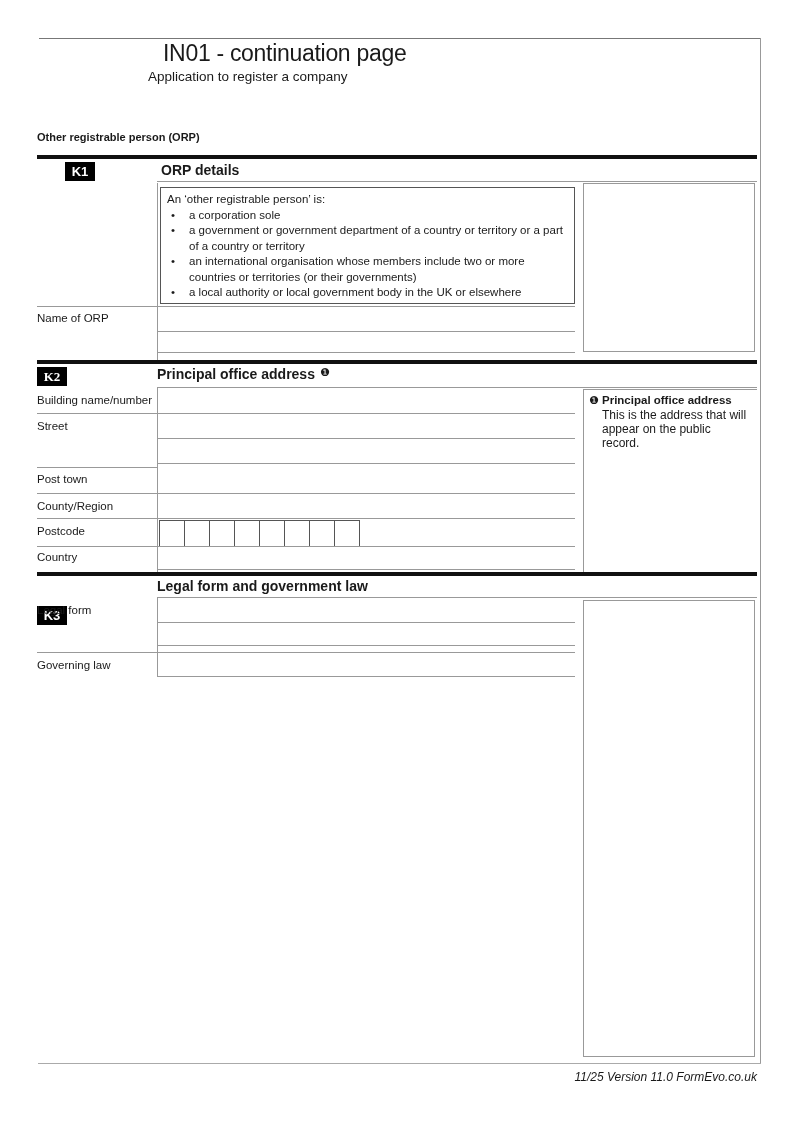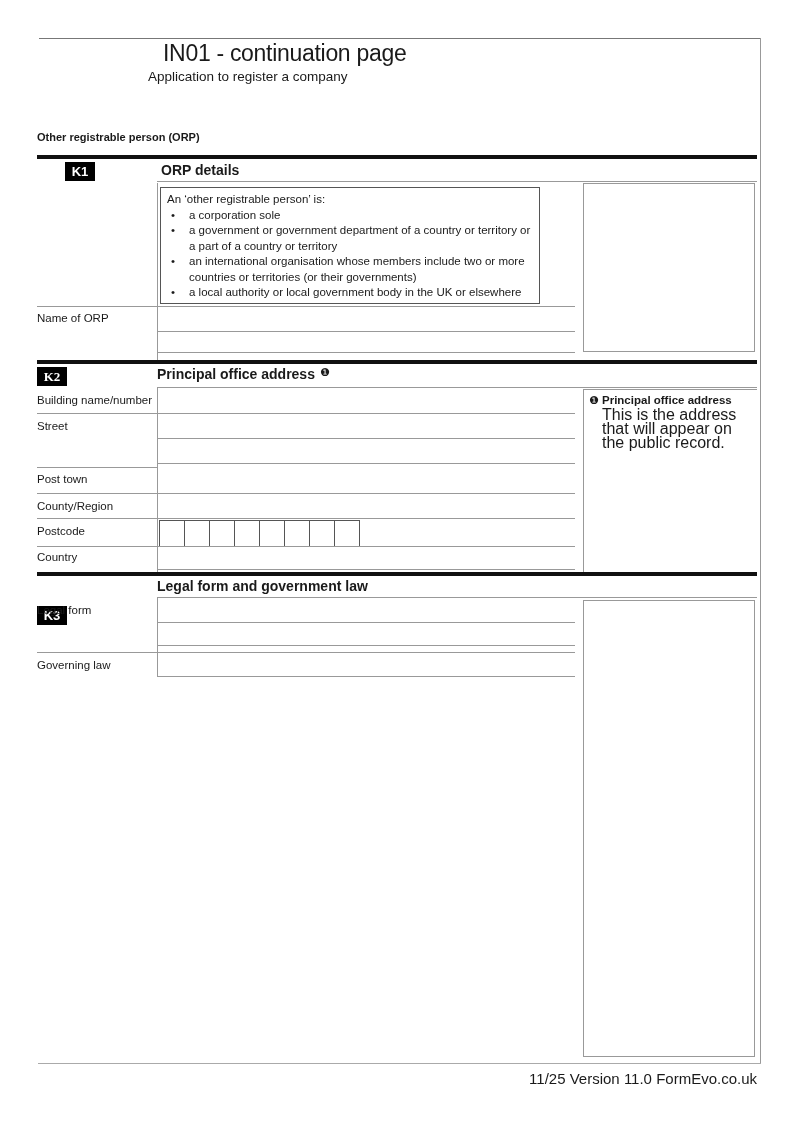--- a/index.html
+++ b/index.html
@@ -25,48 +25,48 @@
     position:absolute; border:1px solid #555; background:#fff;
     font-size:11.5px; line-height:15.5px; padding:4px 8px 4px 6px;
   }
   .bullet-row { display:flex; }
   .bullet-col { width:22px; flex:0 0 22px; text-align:left; padding-left:4px; }
   .bullet-text { flex:1; }
   .side-box { position:absolute; border:1px solid #999; background:#fff; }
   .side-open { position:absolute; border-top:1px solid #999; border-left:1px solid #999; background:#fff; }
   .note-title-row { display:flex; font-size:11.5px; font-weight:bold; padding:4px 4px 0 5px; }
   .note-marker { width:13px; flex:0 0 13px; font-weight:normal; font-family:"DejaVu Sans", sans-serif; font-size:11px; }
-  .note-body { font-size:16px; line-height:14px; padding:1px 6px 0 18px; }
+  .note-body { font-size:12px; line-height:14px; padding:1px 6px 0 18px; }
   .marker { font-family:"DejaVu Sans", sans-serif; font-size:11px; position:relative; top:-3px; margin-left:5px; font-weight:normal; }
   .pc-row { position:absolute; display:flex; }
   .pc-cell {
     width:26px; height:26px; border:1px solid #555; border-bottom:none;
     margin-right:-1px; background:transparent;
   }
-  .footer { position:absolute; font-size:15px; text-align:right; }
+  .footer { position:absolute; font-size:12px; text-align:right;font-style:italic; }
 </style>
 </head>
 <body>
 
 <div class="hline" style="left:39px; top:38px; width:722px; background:#777;"></div>
 <div class="vline" style="left:760px; top:38px; height:1025px;"></div>
 <div class="hline" style="left:38px; top:1063px; width:723px; background:#aaa;"></div>
 
 <div class="page-title" style="left:163px; top:40px;">IN01 - continuation page</div>
 <div class="page-subtitle" style="left:148px; top:69px;">Application to register a company</div>
 
 <div class="big-heading" style="left:37px; top:131px;">Other registrable person (ORP)</div>
 
 <div class="bar" style="left:37px; top:155px; width:720px;"></div>
 <div class="badge" style="left:37px; top:162px;margin-left:28px;">K1</div>
 <div class="sec-title" style="left:161px; top:162px;">ORP details</div>
 <div class="hline" style="left:157px; top:181px; width:600px;"></div>
 <div class="vline" style="left:157px; top:183px; height:177px;"></div>
 
-<div class="info-box" style="left:160px; top:187px; width:380px; height:117px;">
+<div class="info-box" style="left:160px; top:187px; width:415px; height:117px;">
   <div>An ‘other registrable person’ is:</div>
   <div class="bullet-row">
     <span class="bullet-col">•</span>
     <span class="bullet-text">a corporation sole</span>
   </div>
   <div class="bullet-row">
     <span class="bullet-col">•</span>
     <span class="bullet-text">a government or government department of a country or territory or a part of a country or territory</span>
   </div>
   <div class="bullet-row">

